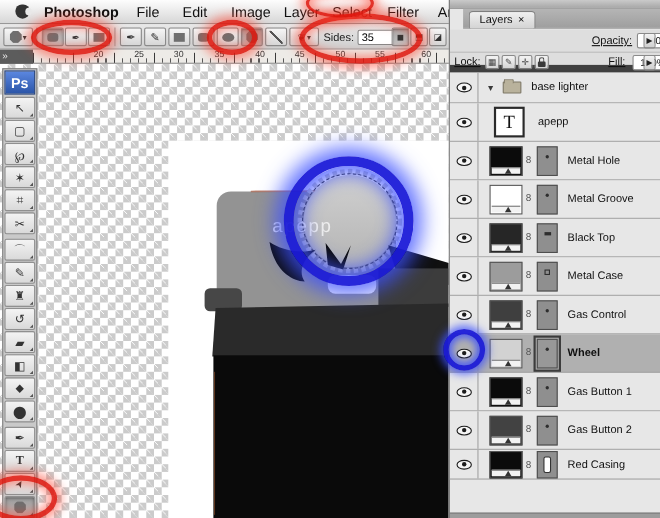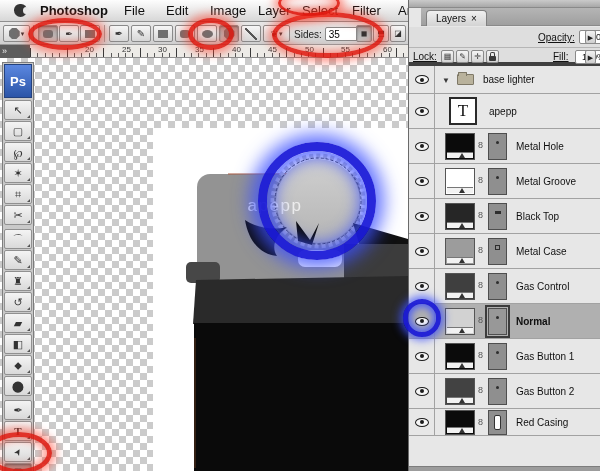--- a/index.html
+++ b/index.html
@@ -50,21 +50,21 @@
   
   #workspace { left:0; top:58px; width:415px; height:413px; background-color:#fff;
     background-image:
       linear-gradient(45deg,#cbcbcb 25%,transparent 25% 75%,#cbcbcb 75%),
       linear-gradient(45deg,#cbcbcb 25%,transparent 25% 75%,#cbcbcb 75%);
     background-position:0 0,7px 7px; background-size:14px 14px; }
 
   
   #toolbar { position:absolute; left:2px; top:4px; width:32px; background:#c9c9c9;
     border:1px solid #7d7d7d; padding:1px; z-index:6;}
-  #ps-logo { width:28px; height:34px; background:linear-gradient(#5b87e0,#2b55a8);
+  #ps-logo { width:28px; height:22px; background:linear-gradient(#5b87e0,#2b55a8);
     color:#fff; font-weight:bold; font-size:13px; display:flex; align-items:center; justify-content:center;
     border:1px solid #24427e; margin-bottom:2px;}
   .tool { width:28px; height:20px; margin-bottom:1px;
     background:linear-gradient(#f4f4f4,#d9d9d9); border:1px solid #909090; border-radius:2px;
     display:flex; align-items:center; justify-content:center; font-size:11px; color:#333; position:relative;}
   .tool.gap { margin-top:4px; }
   .tool.selected { background:linear-gradient(#9d9d9d,#b9b9b9); box-shadow:inset 0 1px 3px rgba(0,0,0,.45);}
   .tool::after { content:""; position:absolute; right:1px; bottom:1px;
     border-left:3px solid transparent; border-bottom:3px solid #555;}
 
@@ -100,21 +100,21 @@
   #blend-stepper { position:absolute; right:1px; top:0px; width:13px; height:13px;
     background:linear-gradient(#86a9ef,#3e6fd3); border-radius:2px; color:#fff; font-size:9px;
     text-align:center; line-height:12px;}
   .pct-field { position:absolute; top:3px; width:34px; height:14px; background:#fff;
     border:1px solid #8a8a8a; border-radius:2px; font-size:9px; text-align:right; padding:1px 3px 0 0; color:#111;}
   .pct-arrow { position:absolute; top:3px; width:11px; height:14px; font-size:7px; color:#222;
     background:linear-gradient(#f2f2f2,#cfcfcf); border:1px solid #8a8a8a; border-radius:2px;
     text-align:center; line-height:13px;}
   .panel-label { position:absolute; font-size:10px; color:#111;text-decoration:underline; }
   #panel-ctrl2 { position:absolute; left:0; top:48px; width:100%; height:18px; background:#dedede;
-    border-bottom:4px solid #404040;}
+    border-bottom:7px solid #404040;}
   .lock-btn { position:absolute; top:2px; width:13px; height:13px;
     background:linear-gradient(#f4f4f4,#d4d4d4); border:1px solid #8a8a8a; border-radius:2px;
     font-size:8px; color:#444; display:flex; align-items:center; justify-content:center;}
   .padlock{width:7px;height:5px;background:#3a3a3a;border-radius:1px;position:relative;margin-top:3px;}
   .padlock::before{content:"";position:absolute;top:-4px;left:1px;width:3px;height:4px;
     border:1px solid #3a3a3a;border-bottom:none;border-radius:2px 2px 0 0;}
 
   #layer-list { position:absolute; left:0; top:66px; width:100%; height:400px; background:#e7e7e7;}
   .lrow { position:absolute; left:0; width:100%; height:35px; border-bottom:1px solid #a2a2a2; background:#e7e7e7;}
   .lrow.selected { background:#b0b0b0; }
@@ -470,21 +470,21 @@
       <div class="eyecell">
           <span class="eye"></span>
         </div>
       <div class="thumb" style="background: rgb(210, 210, 210);">
           <div class="tslider"></div>
         </div>
       <span class="link8">8</span>
       <div class="mask sel">
           <span class="mg-dot"></span>
         </div>
-      <span class="lname">Normal</span>
+      <span class="lname">Wheel</span>
     </div>
 
     <div class="lrow" style="top:273px">
       <div class="eyecell">
           <span class="eye"></span>
         </div>
       <div class="thumb" style="background: rgb(11, 11, 11);">
           <div class="tslider"></div>
         </div>
       <span class="link8">8</span>

